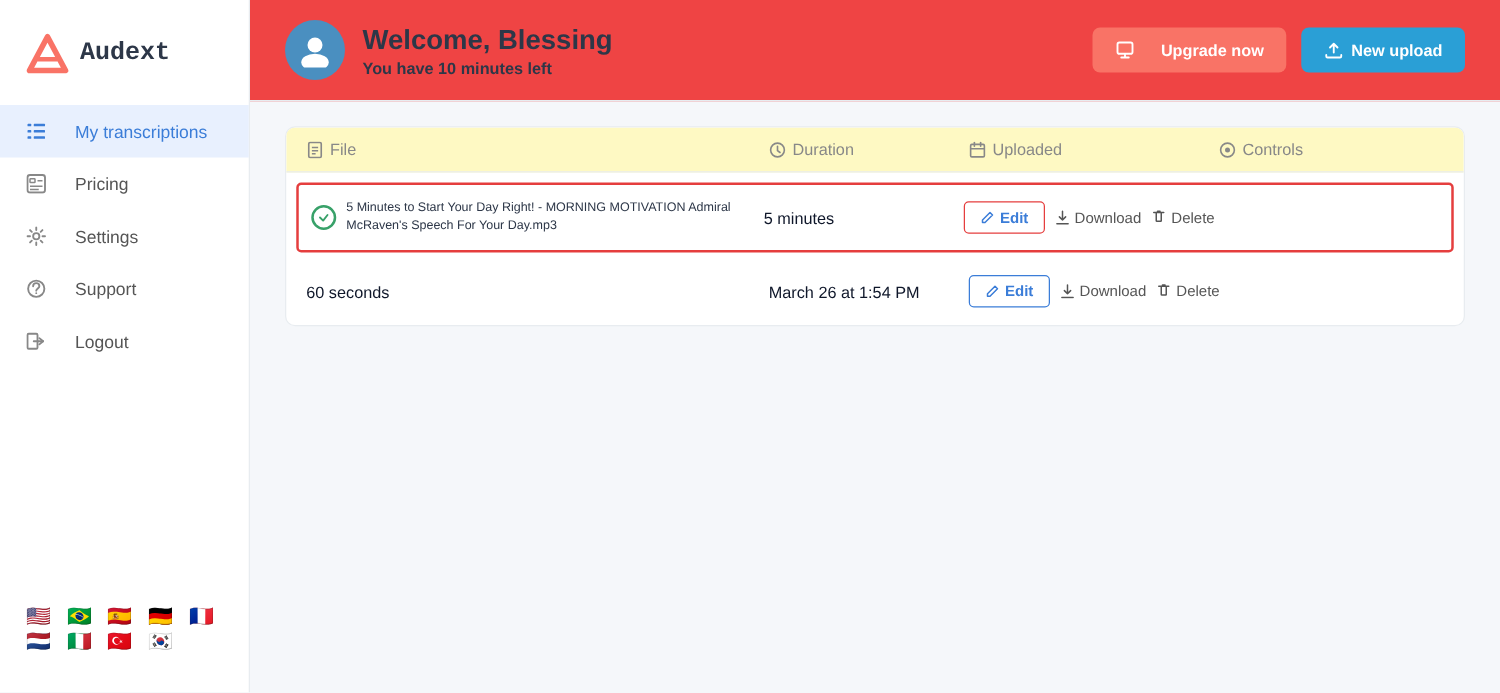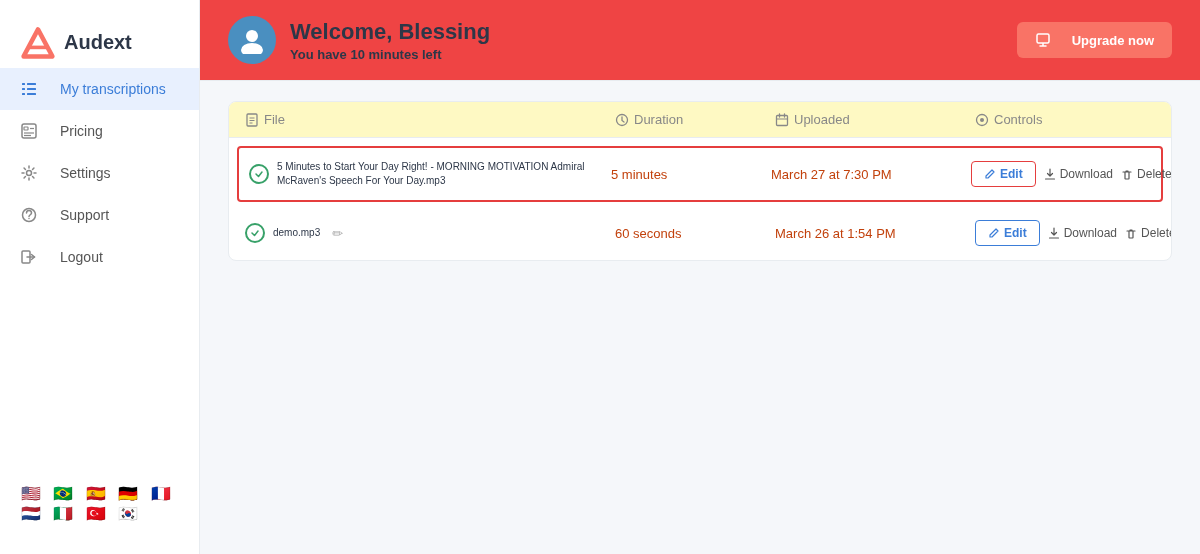--- a/index.html
+++ b/index.html
@@ -12,21 +12,22 @@
       background: #fff;
       border-right: 1px solid #e8ecf0;
       display: flex;
       flex-direction: column;
       padding-top: 16px;
     }
     .sidebar-logo {
       display: flex;
       align-items: center;
       gap: 8px;
-      padding: 8px 20px 8px 20px;
+      padding: 8px 20px 24px 20px;
+      font-family: Liberation Mono, monospace;
     }
     .logo-icon {
       width: 36px;
       height: 36px;
     }
     .logo-text {
       font-size: 20px;
       font-weight: 700;
       color: #2d3748;
     }
@@ -207,21 +208,21 @@
     }
     .check-icon svg { stroke: #38a169; }
     .file-name {
       font-size: 10px;
       color: #2d3748;
       font-weight: 500;
       line-height: 1.4;
     }
     .duration-cell, .uploaded-cell {
       font-size: 13px;
-      color: #c2410c;
+      color: #0f172a;
     }
     .controls-cell {
       display: flex;
       align-items: center;
       gap: 8px;
     }
     .btn-edit {
       background: #fff;
       border: 1.5px solid #3b7dd8;
       color: #3b7dd8;
@@ -244,21 +245,21 @@
       align-items: center;
       gap: 4px;
     }
     .btn-delete {
       background: none;
       border: none;
       color: #555;
       font-size: 12px;
       cursor: pointer;
       display: flex;
-      align-items: flex-end;
+      align-items: flex-start;
       gap: 4px;
     }
     .pencil-icon {
       color: #aaa;
       font-size: 13px;
       cursor: pointer;
       margin-left: 4px;
     }
   </style>
 </head>
@@ -364,20 +365,27 @@
     </div>
     <div class="header-actions">
       <button class="btn-upgrade">
         <svg width="16" height="16" viewBox="0 0 16 16" fill="none" xmlns="http://www.w3.org/2000/svg">
           <rect x="2" y="2" width="12" height="9" rx="1.5" stroke="white" stroke-width="1.5"></rect>
           <line x1="5" y1="14" x2="11" y2="14" stroke="white" stroke-width="1.5" stroke-linecap="round"></line>
           <line x1="8" y1="11" x2="8" y2="14" stroke="white" stroke-width="1.5"></line>
         </svg>
         <span>Upgrade now</span>
       </button>
+      <button class="btn-upload">
+        <svg width="16" height="16" viewBox="0 0 16 16" fill="none" xmlns="http://www.w3.org/2000/svg">
+          <path d="M8 10V3M8 3L5 6M8 3L11 6" stroke="white" stroke-width="1.5" stroke-linecap="round" stroke-linejoin="round"></path>
+          <path d="M2 12v1a1 1 0 001 1h10a1 1 0 001-1v-1" stroke="white" stroke-width="1.5" stroke-linecap="round"></path>
+        </svg>
+        <span>New upload</span>
+      </button>
     </div>
   </header>
 
   <div class="content">
     <div class="table-container">
 
       <div class="table-header">
         <div class="th">
           <svg width="14" height="14" viewBox="0 0 14 14" fill="none">
             <rect x="2" y="1" width="10" height="12" rx="1" stroke="#888" stroke-width="1.3"></rect>
@@ -416,21 +424,20 @@
         <div style="display:grid; grid-template-columns: 1fr 160px 200px 180px; padding: 12px 10px; align-items: center;">
           <div class="file-cell">
             <div class="check-icon">
               <svg width="10" height="10" viewBox="0 0 10 10" fill="none">
                 <path d="M2 5l2.5 2.5L8 3" stroke="#38a169" stroke-width="1.5" stroke-linecap="round" stroke-linejoin="round"></path>
               </svg>
             </div>
             <span class="file-name">5 Minutes to Start Your Day Right! - MORNING MOTIVATION Admiral McRaven's Speech For Your Day.mp3</span>
           </div>
           <div class="duration-cell">5 minutes</div>
-          <div class="uploaded-cell">March 27 at 7:30 PM</div>
           <div class="controls-cell">
             <button class="btn-edit" style="border-color:#e53e3e;">
               <svg width="12" height="12" viewBox="0 0 12 12" fill="none">
                 <path d="M8 2l2 2-6 6H2V8L8 2z" stroke="#3b7dd8" stroke-width="1.2" stroke-linecap="round" stroke-linejoin="round"></path>
               </svg>
               <span>Edit</span>
             </button>
             <button class="btn-download">
               <svg width="12" height="12" viewBox="0 0 12 12" fill="none">
                 <path d="M6 1v7M6 8l-2.5-2.5M6 8l2.5-2.5" stroke="#555" stroke-width="1.2" stroke-linecap="round" stroke-linejoin="round"></path>
@@ -442,29 +449,20 @@
               <svg width="12" height="12" viewBox="0 0 12 12" fill="none">
                 <path d="M2 3h8M5 3V2h2v1M4 3v6.5a.5.5 0 00.5.5h3a.5.5 0 00.5-.5V3" stroke="#555" stroke-width="1.2" stroke-linecap="round" stroke-linejoin="round"></path>
               </svg>
               <span>Delete</span>
             </button>
           </div>
         </div>
       </div>
 
       <div style="display:grid; grid-template-columns: 1fr 160px 200px 180px; padding: 14px 16px; align-items: center;">
-        <div class="file-cell">
-          <div class="check-icon">
-            <svg width="10" height="10" viewBox="0 0 10 10" fill="none">
-              <path d="M2 5l2.5 2.5L8 3" stroke="#38a169" stroke-width="1.5" stroke-linecap="round" stroke-linejoin="round"></path>
-            </svg>
-          </div>
-          <span class="file-name">demo.mp3</span>
-          <span class="pencil-icon">✏</span>
-        </div>
         <div class="duration-cell">60 seconds</div>
         <div class="uploaded-cell">March 26 at 1:54 PM</div>
         <div class="controls-cell">
           <button class="btn-edit">
             <svg width="12" height="12" viewBox="0 0 12 12" fill="none">
               <path d="M8 2l2 2-6 6H2V8L8 2z" stroke="#3b7dd8" stroke-width="1.2" stroke-linecap="round" stroke-linejoin="round"></path>
             </svg>
             <span>Edit</span>
           </button>
           <button class="btn-download">

